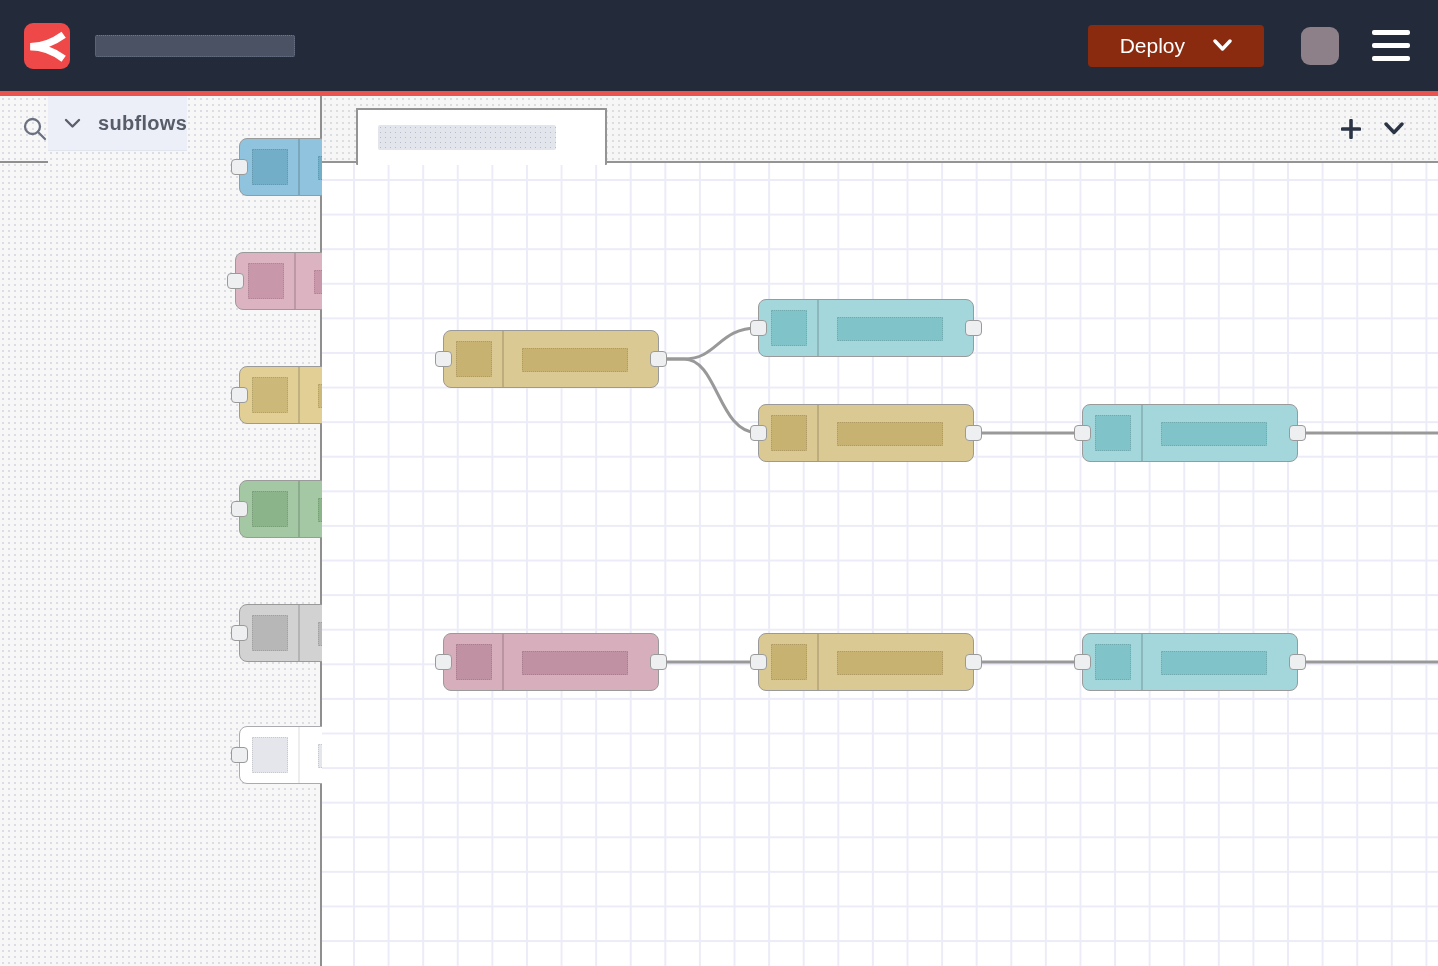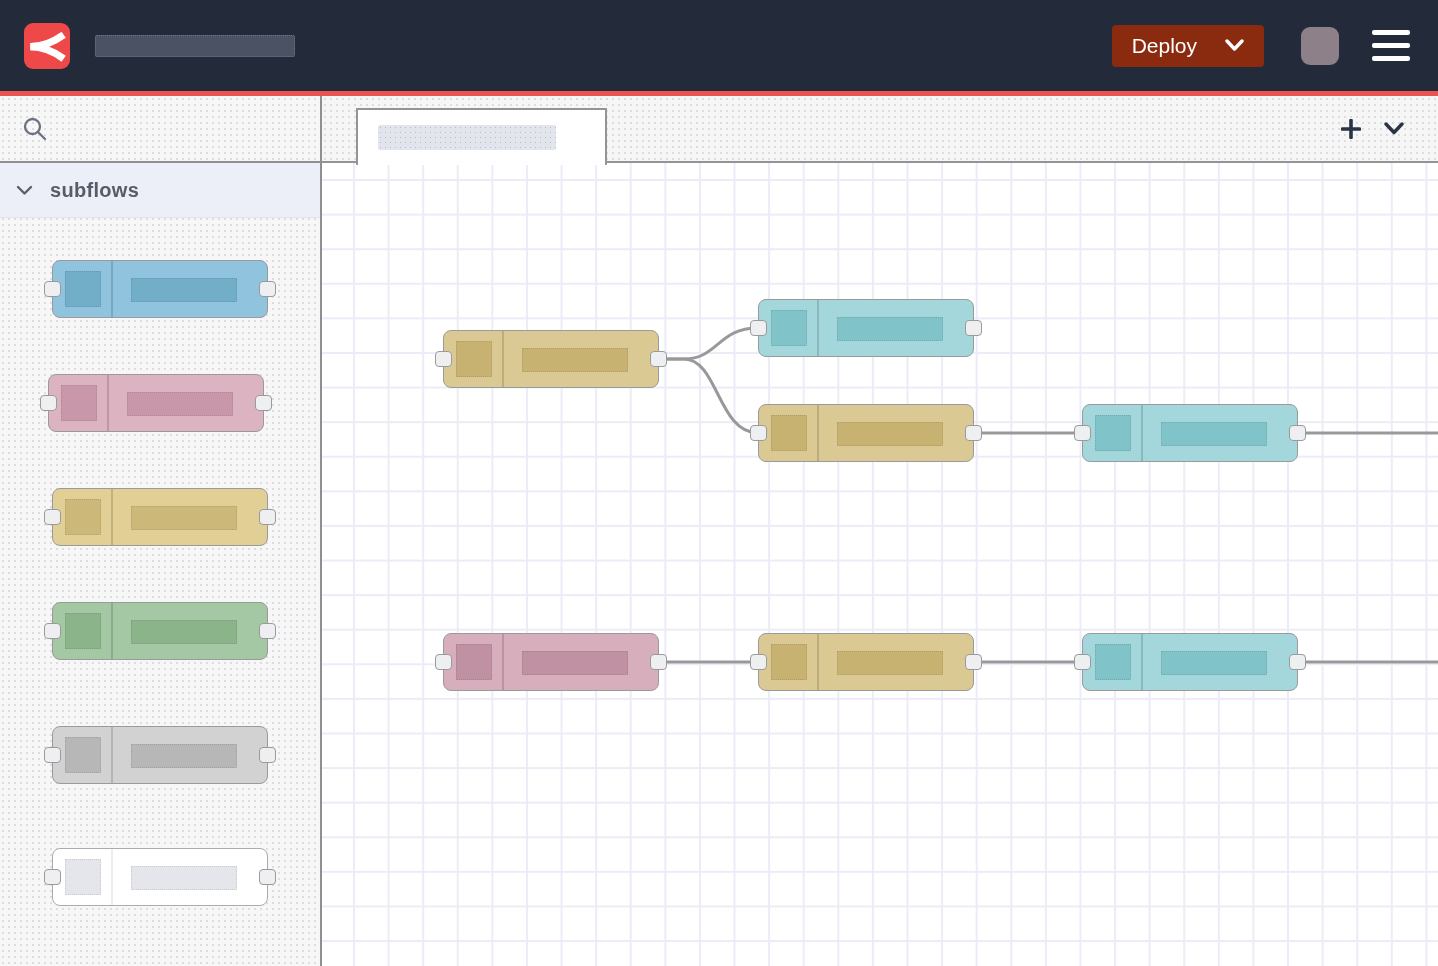--- a/index.html
+++ b/index.html
@@ -17,39 +17,39 @@
     width: 46px; height: 46px; border-radius: 9px;
     background: #ef4848; flex: 0 0 auto;
     display: flex; align-items: center; justify-content: center;
   }
   .header-title-skel {
     margin-left: 25px; width: 200px; height: 22px;
     background: #4a5263; border: 1px dotted #6d778c; border-radius: 2px;
   }
   .header-spacer { flex: 1; }
   .deploy-btn {
-    height: 42px; padding: 0 20px; border: none; border-radius: 4px;
+    height: 42px; padding: 0 32px; border: none; border-radius: 4px;
     background: #8a2b10; color: #ffffff; font-size: 21px; font-weight: 500;
     font-family: "Liberation Sans", sans-serif;
     display: flex; align-items: center; gap: 28px; cursor: pointer;
   }
   .avatar {
     width: 38px; height: 38px; border-radius: 9px; background: #8d8089;
     margin-left: 37px; flex: 0 0 auto;
   }
   .hamburger { margin-left: 33px; display: flex; flex-direction: column; gap: 8px; cursor: pointer; }
   .hamburger span { display: block; width: 38px; height: 5px; background: #ffffff; border-radius: 2px; }
 
   
   .main { display: flex; height: 870px; }
 
   
   .sidebar {
     width: 322px; flex: 0 0 auto; border-right: 2px solid #8f8f8f;
-    display: flex; flex-direction: column;
+    display: flex; flex-direction: row;
     background-color: #f7f7f8;
     background-image: radial-gradient(rgba(150,152,168,0.28) 1px, transparent 1px);
     background-size: 6px 6px;
   }
   .search-row {
     height: 67px; flex: 0 0 auto; border-bottom: 2px solid #8f8f8f;
     display: flex; align-items: center; padding-left: 22px;
   }
   .section-row {
     height: 55px; flex: 0 0 auto; background: #edeff8;

